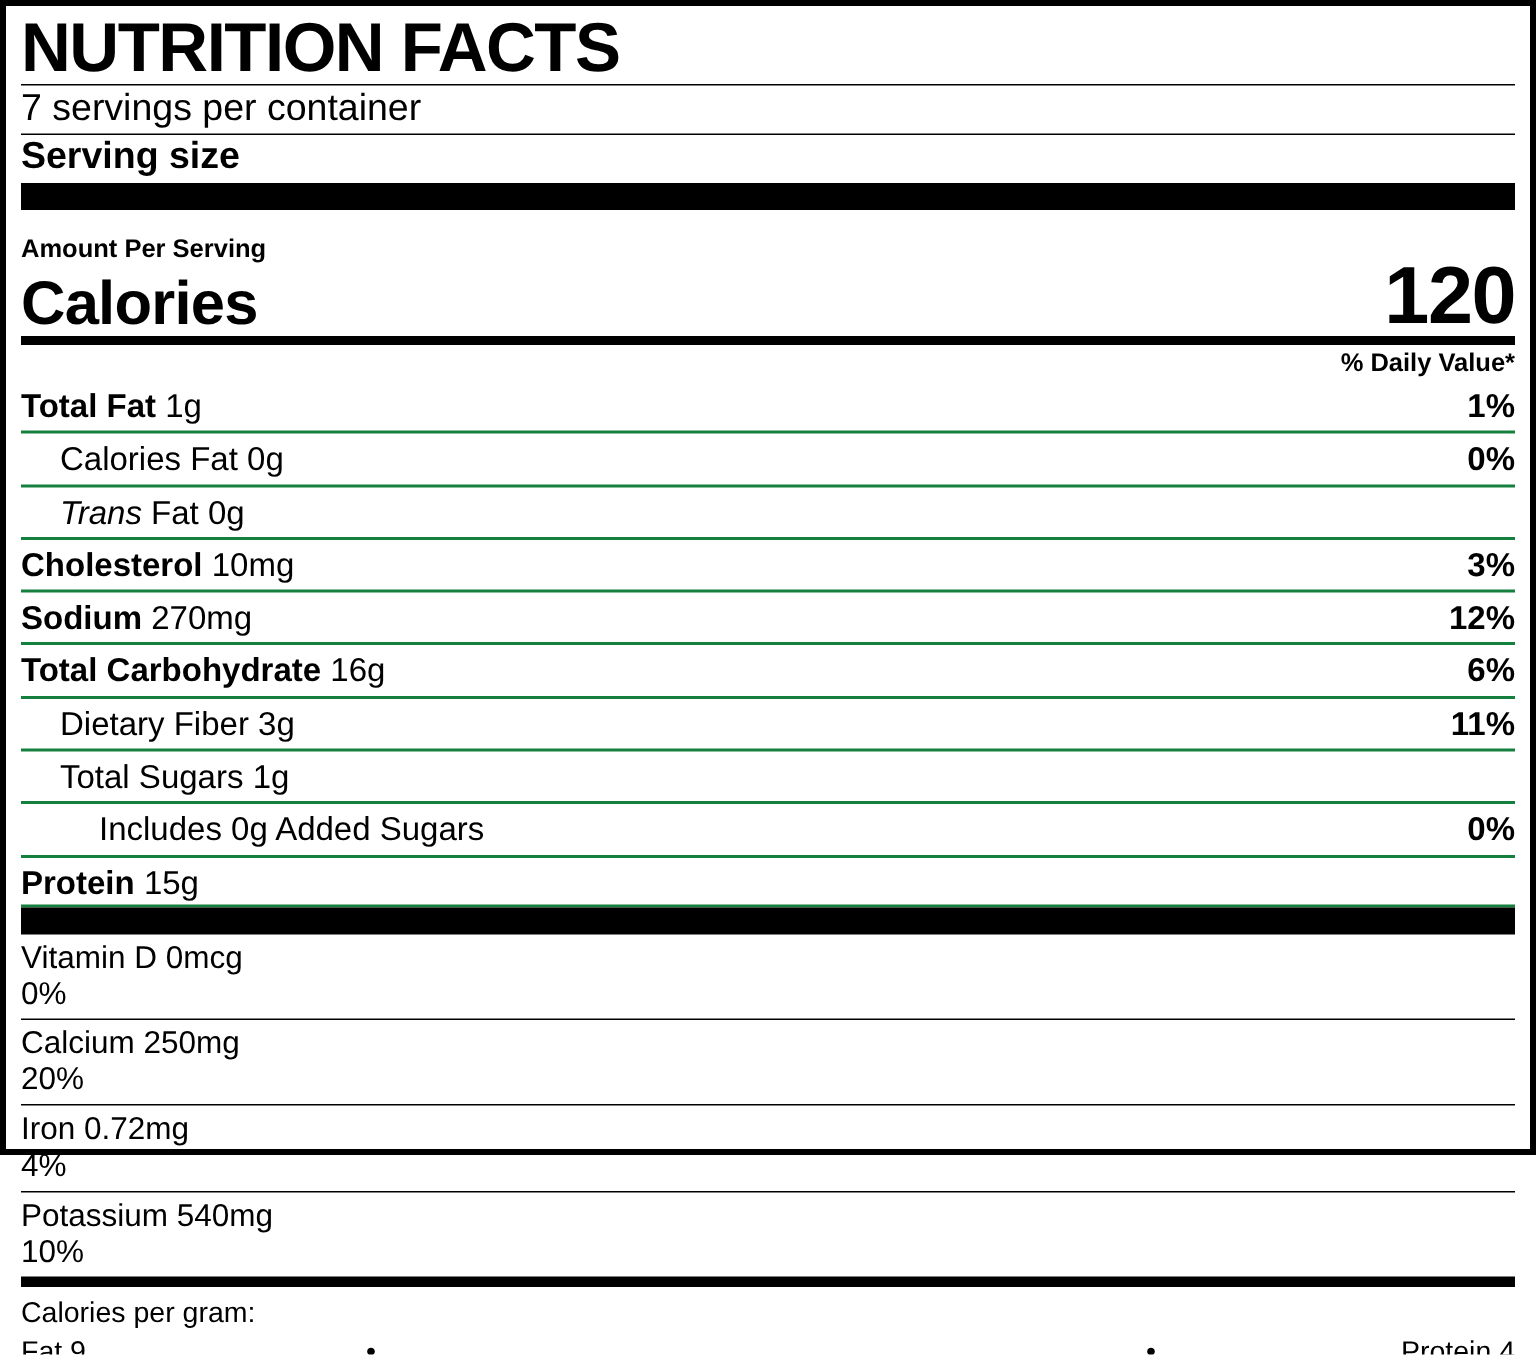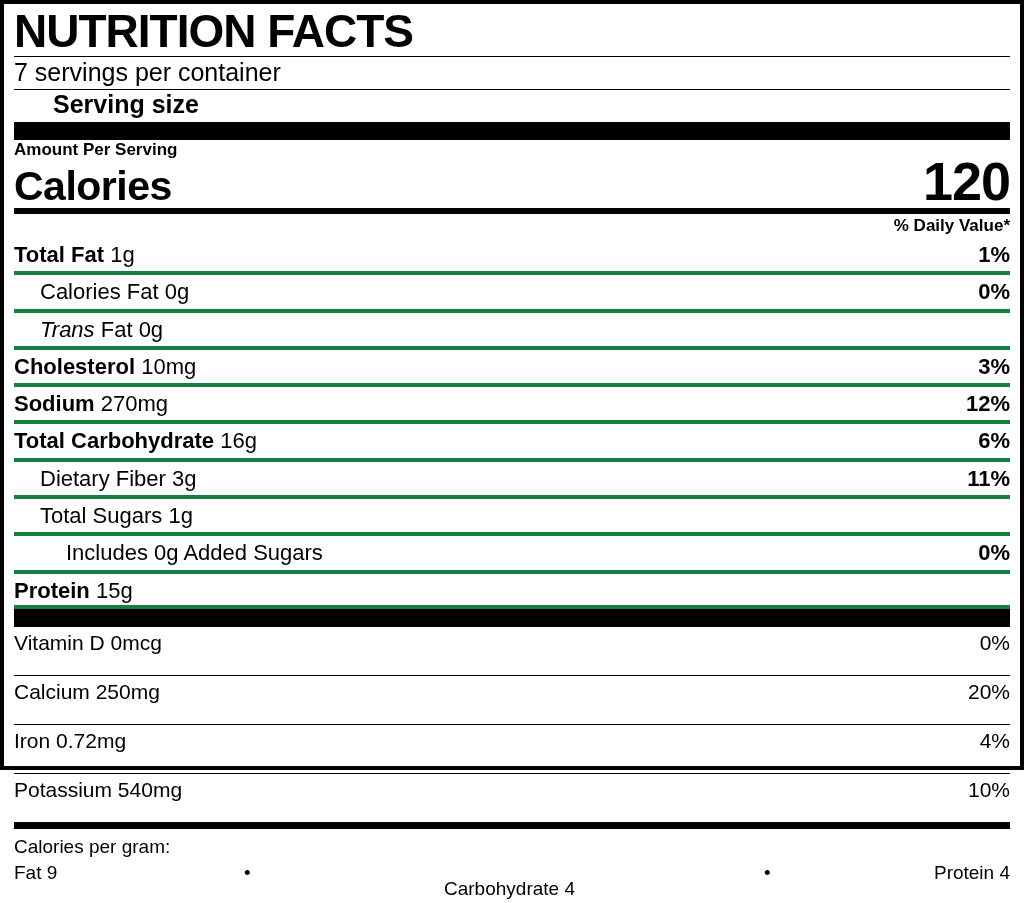--- a/index.html
+++ b/index.html
@@ -42,26 +42,25 @@
     line-height: 1.25;
     padding-bottom: 1px;
   }
   .serving-size-row {
     display: flex;
     justify-content: space-between;
     align-items: baseline;
     font-size: 25px;
     font-weight: bold;
     padding-bottom: 3px;
-    margin-left: 39px;
   }
   .amount-per {
     font-size: 17px;
     font-weight: bold;
-    padding-top: 0;
+    padding-top: 16px;
   }
   .calories-row {
     display: flex;
     justify-content: space-between;
     align-items: flex-end;
     margin-top: -6px;
   }
   .calories-label {
     font-size: 41px;
     font-weight: bold;
@@ -79,37 +78,38 @@
     font-size: 17px;
     font-weight: bold;
     padding: 2px 0 2px 0;
   }
   .row {
     display: flex;
     justify-content: space-between;
     align-items: baseline;
     font-size: 22px;
     padding: 4px 0 4px 0;
-    border-bottom: 4px solid #15803d;
+    border-bottom: 2px solid #15803d;
     line-height: 1.15;
   }
   .row .name b { font-weight: bold; }
   .row .name i { font-style: italic; }
   .row .dv { font-weight: bold; }
   .indent-1 { padding-left: 26px; }
   .indent-2 { padding-left: 52px; gap: 20px; }
   .vit-row {
     display: flex;
     justify-content: space-between;
     align-items: baseline;
     font-size: 21px;
-    padding: 4px 0 20px 0;
+    padding: 4px 0 4px 0;
     border-bottom: 1px solid #000;
     font-weight: normal;
     line-height: 1.15;
+    flex-direction: column;
   }
   .vit-row .dv { font-weight: normal; }
   .footnote {
     font-size: 16.5px;
     line-height: 1.25;
     padding: 4px 0 2px 0;
   }
   .cal-per-gram {
     font-size: 19px;
     padding-top: 6px;

